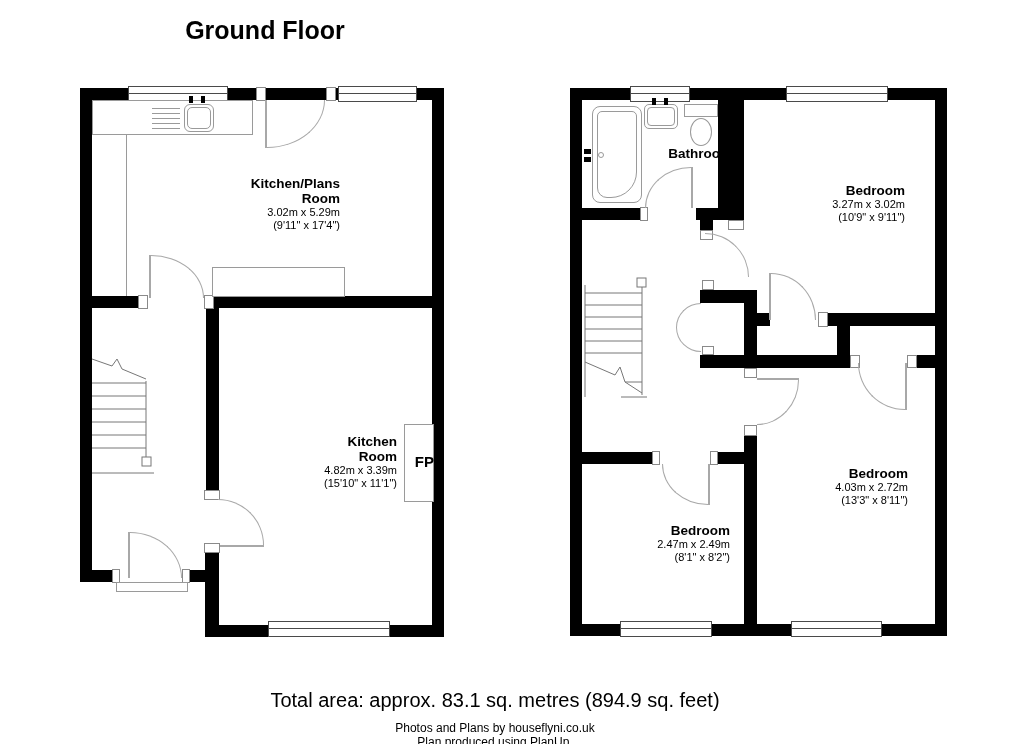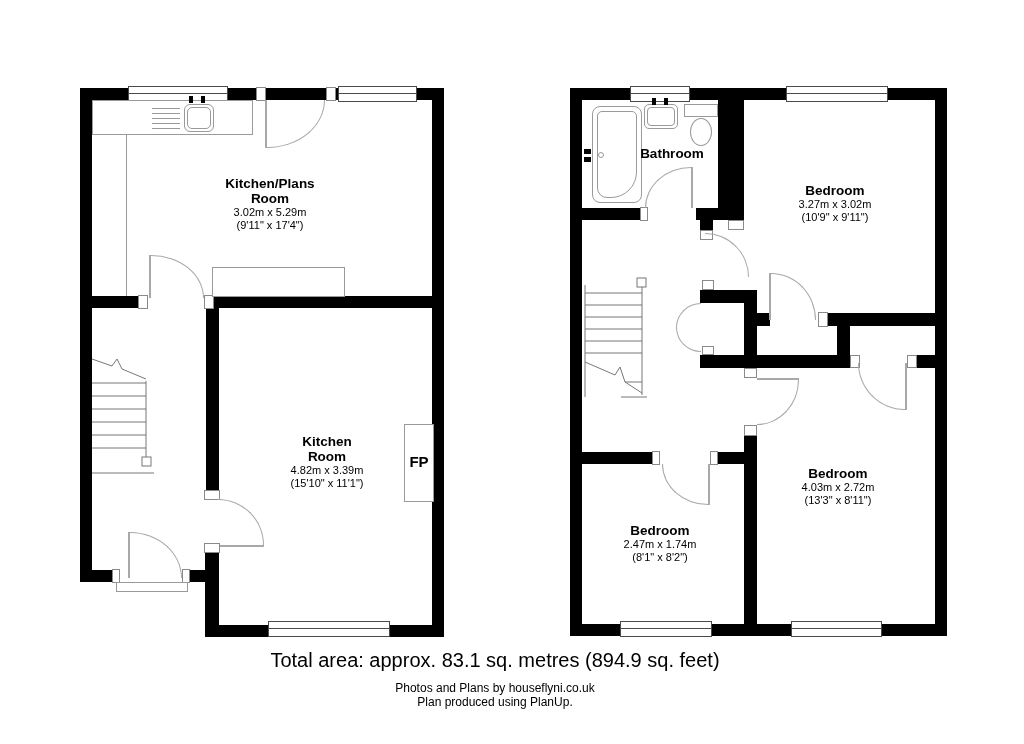--- a/index.html
+++ b/index.html
@@ -12,38 +12,39 @@
   .thin{border:1px solid #9a9a9a;background:#fff;box-sizing:border-box;}
   .gline{background:#9a9a9a;}
   .blk{background:#000;}
   .arc{box-sizing:border-box;border:0 solid #a8a8a8;background:transparent;}
   .arc-tr{border-top-width:1px;border-right-width:1px;border-top-right-radius:100%;}
   .arc-tl{border-top-width:1px;border-left-width:1px;border-top-left-radius:100%;}
   .arc-br{border-bottom-width:1px;border-right-width:1px;border-bottom-right-radius:100%;}
   .arc-bl{border-bottom-width:1px;border-left-width:1px;border-bottom-left-radius:100%;}
   .arc-half{border:1px solid #a8a8a8;border-right:none;border-top-left-radius:100% 50%;border-bottom-left-radius:100% 50%;}
   .leaf{background:#a8a8a8;}
-  .rlabel{position:absolute;text-align:center;}
+  .rlabel{position:absolute;text-align:right;}
   .rn{font-weight:bold;font-size:13.5px;line-height:15px;}
   .rd{font-size:11px;line-height:13px;}
   .fhdr{position:absolute;text-align:center;}
   .ftitle{font-weight:bold;font-size:25px;line-height:28px;}
   .fsub{font-size:14.5px;line-height:17px;margin-top:2px;}
   .footer{position:absolute;left:0;top:648px;width:990px;text-align:center;}
-  .ftotal{font-size:20px;line-height:24px;}
+  .ftotal{font-size:20px;line-height:24px;margin-top:40px;}
   .fcredit{font-size:12px;line-height:14px;}
   .faddress{font-weight:bold;font-size:20px;line-height:24px;margin-top:10px;}
   svg{position:absolute;overflow:visible;}
 </style>
 </head>
 <body>
 
 <div id="page">
 
   <div class="fhdr" style="left:80px;top:16px;width:370px;">
+    <div class="ftitle">Ground Floor</div>
   </div>
 
 
   <div>
 
     <i class="wall" style="left:80px;top:88px;width:364px;height:12px"></i>
     <i class="wall" style="left:80px;top:88px;width:12px;height:494px"></i>
     <i class="wall" style="left:432px;top:88px;width:12px;height:549px"></i>
     <i class="wall" style="left:205px;top:625px;width:239px;height:12px"></i>
     <i class="wall" style="left:80px;top:570px;width:32px;height:12px"></i>
@@ -218,21 +219,21 @@
       <div class="rd">3.27m x 3.02m</div>
       <div class="rd">(10'9" x 9'11")</div>
     </div>
     <div class="rlabel" style="left:768px;top:466px;width:140px">
       <div class="rn">Bedroom</div>
       <div class="rd">4.03m x 2.72m</div>
       <div class="rd">(13'3" x 8'11")</div>
     </div>
     <div class="rlabel" style="left:590px;top:523px;width:140px">
       <div class="rn">Bedroom</div>
-      <div class="rd">2.47m x 1.74m</div>
+      <div class="rd">2.47m x 2.49m</div>
       <div class="rd">(8'1" x 8'2")</div>
     </div>
   </div>
 
   <div class="footer">
     <div class="ftotal">Total area: approx. 83.1 sq. metres (894.9 sq. feet)</div>
     <div class="fcredit" style="margin-top:9px">Photos and Plans by houseflyni.co.uk</div>
     <div class="fcredit">Plan produced using PlanUp.</div>
   </div>
 

